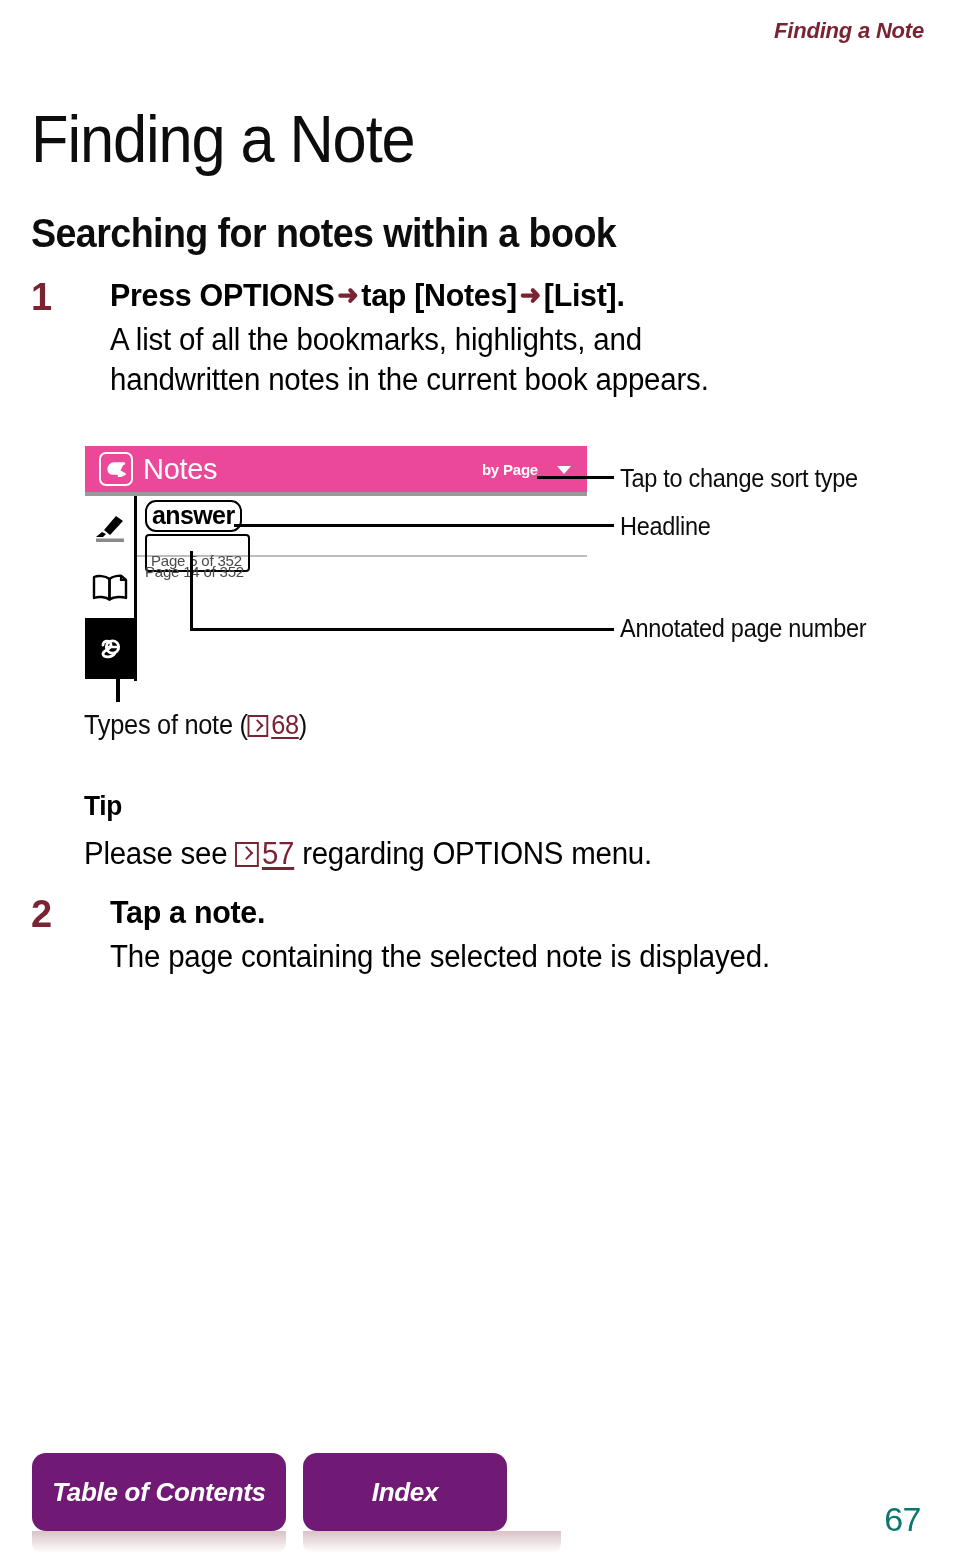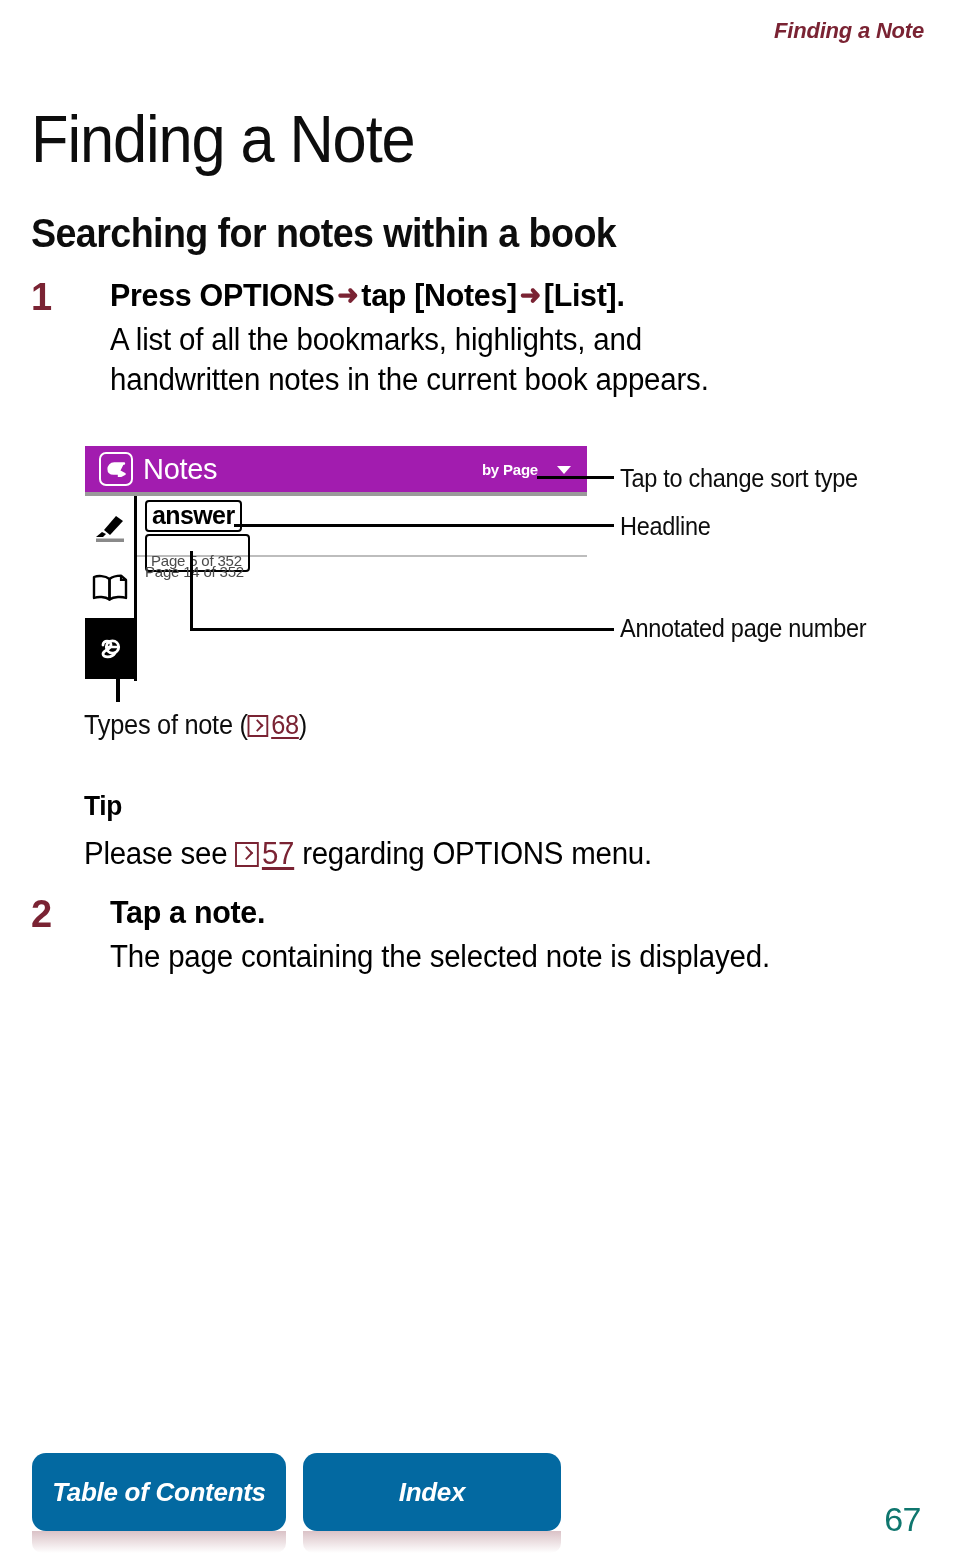--- a/index.html
+++ b/index.html
@@ -109,21 +109,21 @@
     top: 446px;
     width: 502px;
     height: 235px;
     background: #fff;
     overflow: hidden;
     font-family: "Liberation Sans", sans-serif;
   }
   .dev-topbar {
     position: relative;
     height: 46px;
-    background: #a21caf;
+    background: #ec4899;
     display: flex;
     align-items: center;
     padding: 0 10px;
   }
   .dev-back {
     width: 30px;
     height: 30px;
     border: 2.5px solid #fff;
     border-radius: 7px;
     margin-left: 4px;
@@ -204,21 +204,21 @@
     color: #4a4a4a;
     letter-spacing: -0.2px;
     margin-top: 2px;
     white-space: nowrap;
   }
 
   
   .hl-box {
     display: inline-block;
     border: 2.5px solid #000;
-    border-radius: 4px;
+    border-radius: 11px;
     padding: 0px 5px;
     line-height: 1.1;
     background: transparent;
   }
   .hl-box-sm {
     display: inline-block;
     border: 2.5px solid #000;
     border-radius: 4px;
     padding: 16px 6px 1px 4px;
     line-height: 1.15;
@@ -308,33 +308,33 @@
   .tip-text .ref-icon::after {
     left: 5px; top: 4px; width: 8px; height: 8px;
   }
 
   
   .footer-btn {
     position: absolute;
     top: 1453px;
     height: 78px;
     border-radius: 14px;
-    background: #0369a1;
+    background: #701a75;
     color: #fff;
     font-size: 26px;
     font-weight: bold;
     font-style: italic;
     display: flex;
     align-items: center;
     justify-content: center;
     letter-spacing: -0.3px;
     box-sizing: border-box;
   }
   #btn-toc { left: 32px; width: 254px; }
-  #btn-index { left: 303px; width: 258px; }
+  #btn-index { left: 303px; width: 204px; }
 
   .btn-reflection {
     position: absolute;
     top: 1531px;
     height: 22px;
     border-radius: 0 0 10px 10px;
     background: linear-gradient(to bottom, rgba(122,35,51,0.28), rgba(122,35,51,0));
     pointer-events: none;
   }
   #refl-toc { left: 32px; width: 254px; }

